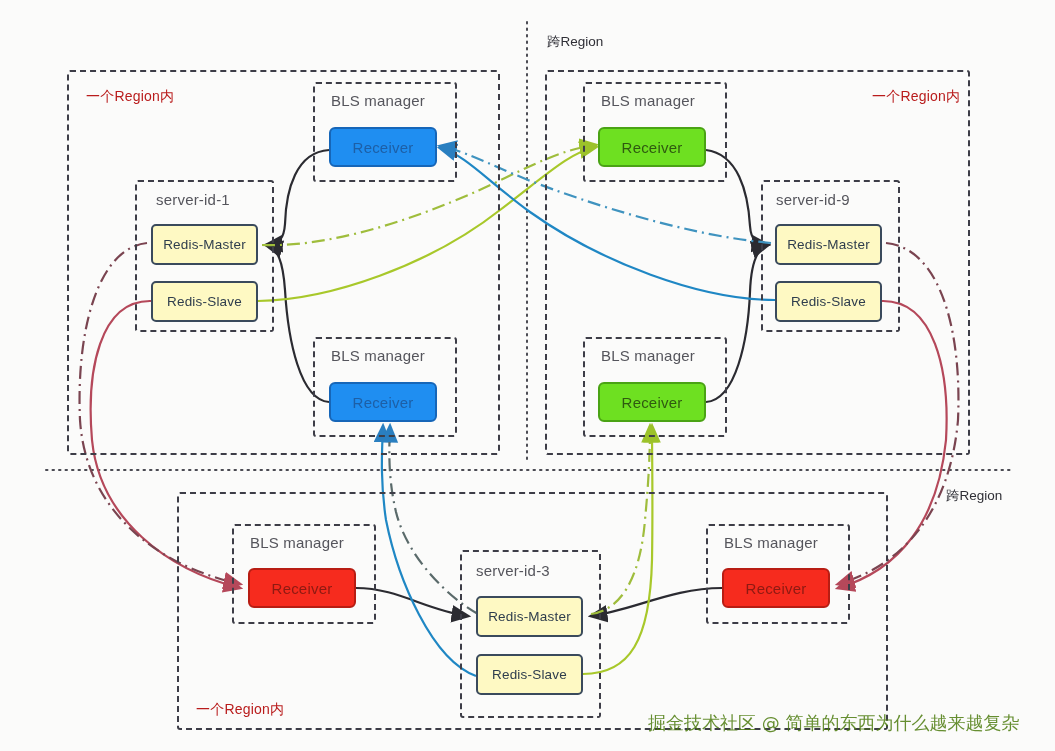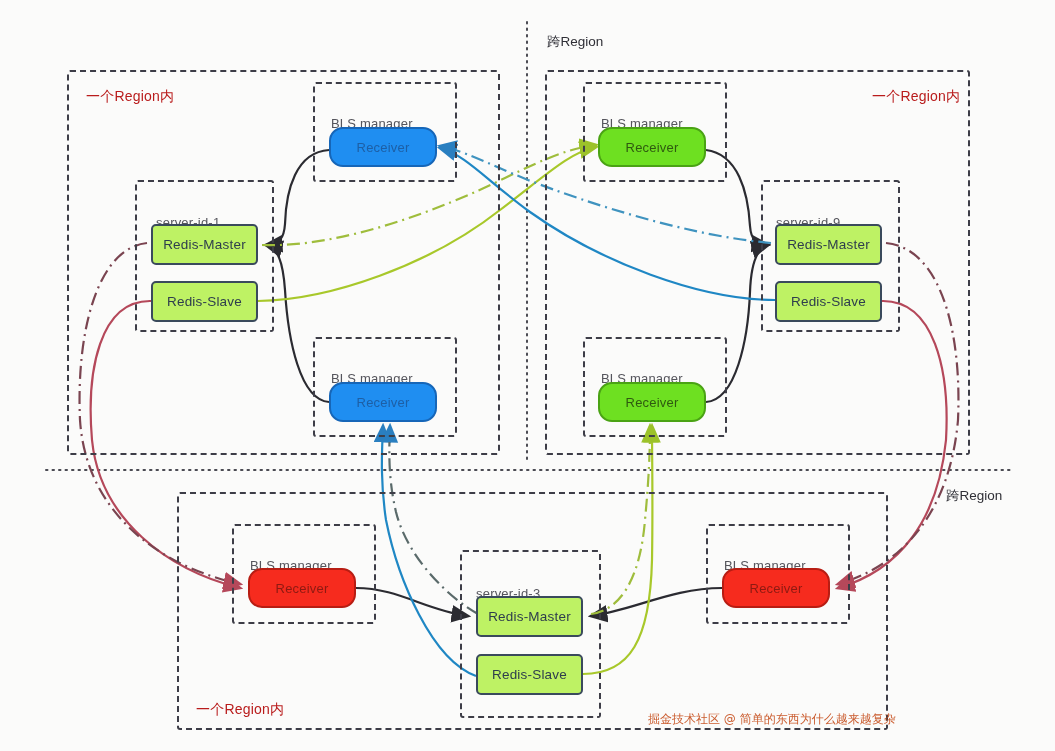--- a/index.html
+++ b/index.html
@@ -2,33 +2,33 @@
 <html><head>
 <meta charset="utf-8">
 <style>
   html,body{margin:0;padding:0;background:#fafafa;}
   body{font-family:"Liberation Sans","DejaVu Sans",sans-serif;}
   #canvas{position:relative;width:1055px;height:751px;background:#fbfbfa;overflow:hidden;}
   svg#wires{position:absolute;left:0;top:0;width:1055px;height:751px;}
 
   .region{position:absolute;border:2px dashed #3d3d47;border-radius:3px;box-sizing:border-box;}
   .group{position:absolute;border:2px dashed #3d3d47;border-radius:3px;box-sizing:border-box;}
-  .grp-label{position:absolute;font-size:13px;color:#55555c;white-space:nowrap;letter-spacing:.2px;margin-top:24px;}
+  .grp-label{position:absolute;font-size:15px;color:#55555c;white-space:nowrap;letter-spacing:.2px;}
   .reg-label{position:absolute;font-size:14px;color:#b91c1c;white-space:nowrap;letter-spacing:.2px;}
   .cross-label{position:absolute;font-size:13.5px;color:#2f2f36;white-space:nowrap;}
 
   .node{position:absolute;box-sizing:border-box;border-radius:5px;display:flex;align-items:center;
         justify-content:center;font-size:13.5px;letter-spacing:.2px;}
-  .redis{background:#bef264;border:2px solid #3a4a5c;color:#2e3d4d;}
-  .recv{border-radius:14px;font-size:13px;}
+  .redis{background:#fef9c3;border:2px solid #3a4a5c;color:#2e3d4d;}
+  .recv{border-radius:6px;font-size:15px;}
   .recv-blue{background:#1f8ef1;border:2px solid #1666b8;color:#1d5fa6;}
   .recv-green{background:#6ee021;border:2px solid #4aa314;color:#2f5a10;}
   .recv-red{background:#f62b1e;border:2px solid #b81d13;color:#8d1a12;}
 
-  .watermark{position:absolute;font-size:12px;color:#c2410c;white-space:nowrap;
+  .watermark{position:absolute;font-size:18px;color:#4d7c0f;white-space:nowrap;
              font-family:"DejaVu Sans",sans-serif;opacity:.85;}
 </style>
 </head>
 <body>
 
 <div id="canvas">
 
   <svg id="wires" viewBox="0 0 1055 751" xmlns="http://www.w3.org/2000/svg">
     <defs>
       <marker id="ah-black" markerWidth="9" markerHeight="9" refX="7.5" refY="4" orient="auto">

